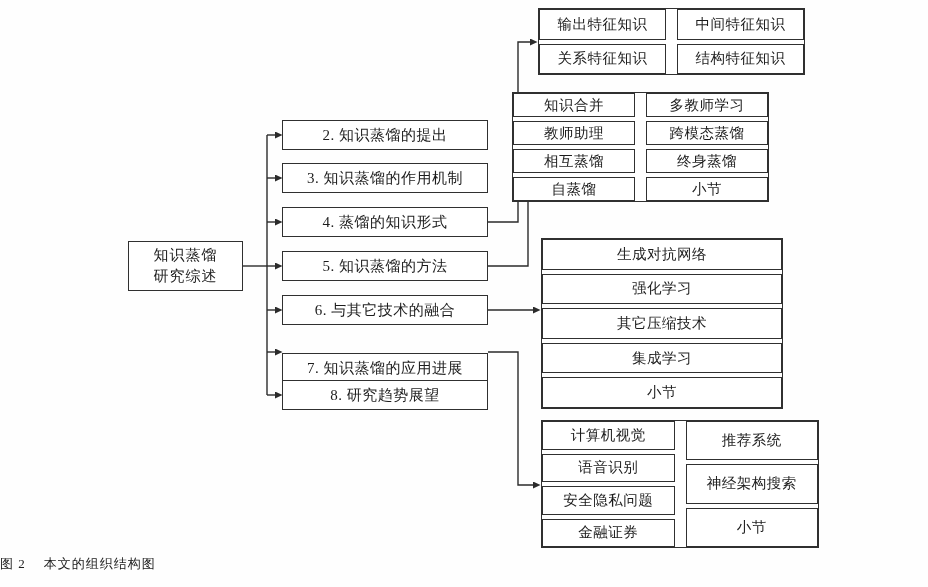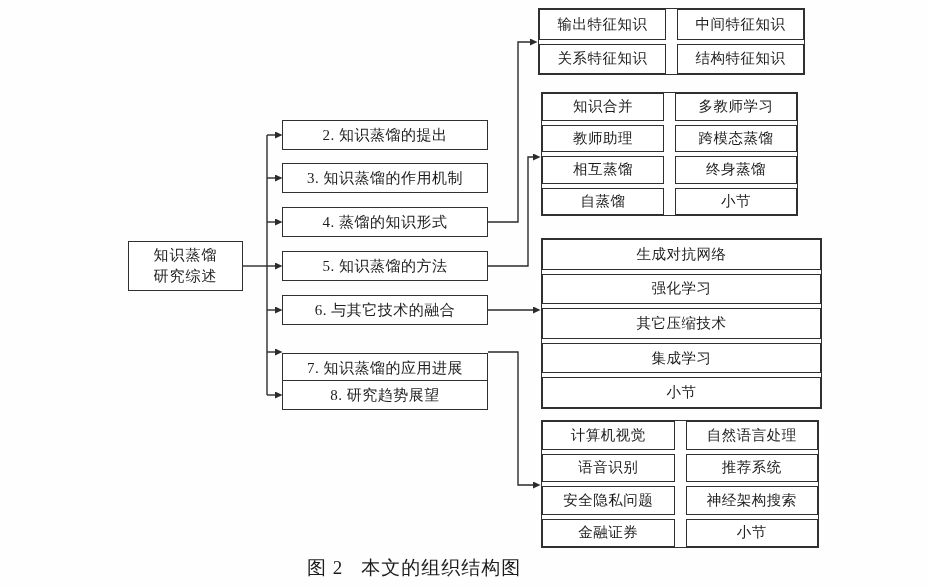--- a/index.html
+++ b/index.html
@@ -43,21 +43,21 @@
     border: 1.4px solid #303030;
     background: #ffffff;
     box-sizing: border-box;
     display: flex; align-items: center; justify-content: center;
     font-size: 14.5px; letter-spacing: 0.5px;
     white-space: nowrap;
   }
   .ghost { visibility: hidden; }
   .caption {
     position: absolute; left: 0; top: 555px; width: 828px;
-    text-align: center; font-size: 19px; letter-spacing: 1px;
+    text-align: left; font-size: 13px; letter-spacing: 1px;
   }
   .caption .fig-label { margin-right: 18px; }
 </style>
 </head>
 <body>
 
 <div class="stage">
 
   <svg class="connectors" viewBox="0 0 928 587" xmlns="http://www.w3.org/2000/svg">
     <defs>
@@ -119,54 +119,53 @@
     <div class="gcol">
       <div class="cell">输出特征知识</div>
       <div class="cell">关系特征知识</div>
     </div>
     <div class="gcol">
       <div class="cell">中间特征知识</div>
       <div class="cell">结构特征知识</div>
     </div>
   </div>
 
-  <div class="group" style="left:541px; top:92px; width:257px; height:124px">
+  <div class="group" style="left:512px; top:92px; width:257px; height:110px">
     <div class="gcol">
       <div class="cell">知识合并</div>
       <div class="cell">教师助理</div>
       <div class="cell">相互蒸馏</div>
       <div class="cell">自蒸馏</div>
     </div>
     <div class="gcol">
       <div class="cell">多教师学习</div>
       <div class="cell">跨模态蒸馏</div>
       <div class="cell">终身蒸馏</div>
       <div class="cell">小节</div>
     </div>
   </div>
 
-  <div class="group" style="left:541px; top:238px; width:281px; height:171px">
+  <div class="group" style="left:541px; top:238px; width:242px; height:171px">
     <div class="gcol">
       <div class="cell">生成对抗网络</div>
       <div class="cell">强化学习</div>
       <div class="cell">其它压缩技术</div>
       <div class="cell">集成学习</div>
       <div class="cell">小节</div>
     </div>
   </div>
 
   <div class="group" style="left:541px; top:420px; width:278px; height:128px">
     <div class="gcol">
       <div class="cell">计算机视觉</div>
       <div class="cell">语音识别</div>
       <div class="cell">安全隐私问题</div>
       <div class="cell">金融证券</div>
     </div>
     <div class="gcol">
-      <div class="cell">自然语言处理</div>
       <div class="cell">推荐系统</div>
       <div class="cell">神经架构搜索</div>
       <div class="cell">小节</div>
     </div>
   </div>
 
   <div class="caption">
     <span class="fig-label">图 2</span><span>本文的组织结构图</span>
   </div>
 

